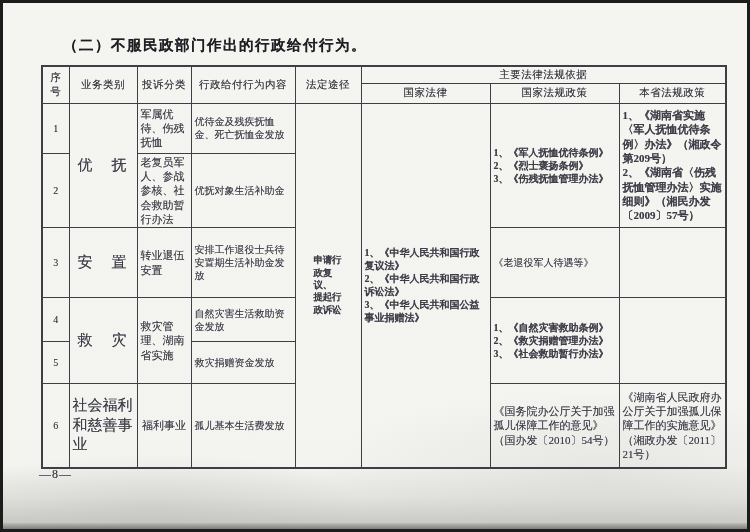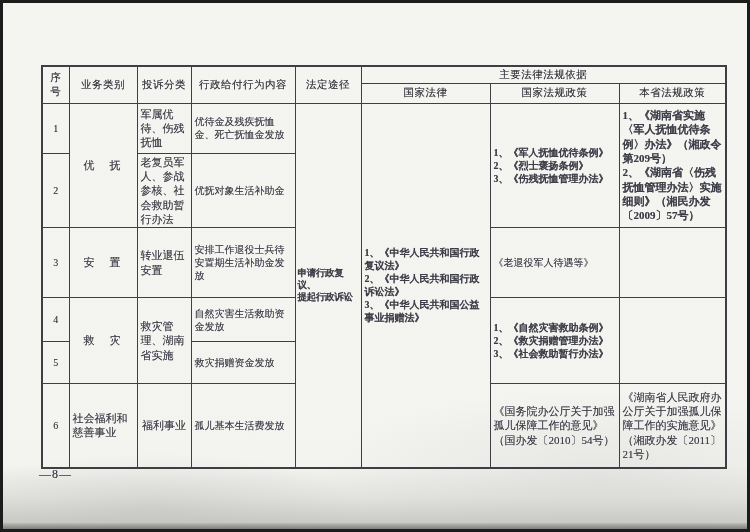--- a/index.html
+++ b/index.html
@@ -37,36 +37,37 @@
   table.main{border-width:2px;}
   th,td{
     padding:1px 3px;box-sizing:border-box;
     font-size:10px;line-height:1.3;
     color:#3d3d47;vertical-align:middle;
     text-shadow:0 0 0.6px rgba(55,55,70,0.55);
     word-break:break-all;
   }
   thead th{font-weight:normal;color:#33333b;text-align:center;font-size:10.5px;letter-spacing:0.5px;}
   td.c{text-align:center;}
-  td.cat{text-align:center;letter-spacing:2px;font-size:11px;}
+  td.cat{text-align:center;letter-spacing:2px;font-size:15px;}
   td.l{text-align:left;}
   .pre{white-space:pre-line;font-weight:bold;}
-  td.channel{font-size:9.5px;padding:1px 2px;letter-spacing:-0.3px;}
+  td.channel{font-size:9.5px;padding:1px 18px;letter-spacing:-0.3px;}
   td.small{font-size:11px;margin-left:8px;}
   .page-num{
     position:absolute;left:36px;top:464px;
     font-size:12px;color:#3a3a42;letter-spacing:1px;
     text-shadow:0 0 0.5px rgba(55,55,70,0.5);
   }
 </style>
 </head>
 <body>
 
 <div class="scan-page">
 
+  <h1 class="doc-title">（二）不服民政部门作出的行政给付行为。</h1>
 
   <table class="main">
     <colgroup>
       <col style="width:27px">
         <col style="width:68px">
         <col style="width:54px">
       <col style="width:104px">
         <col style="width:66px">
         <col style="width:129px">
       <col style="width:129px">

